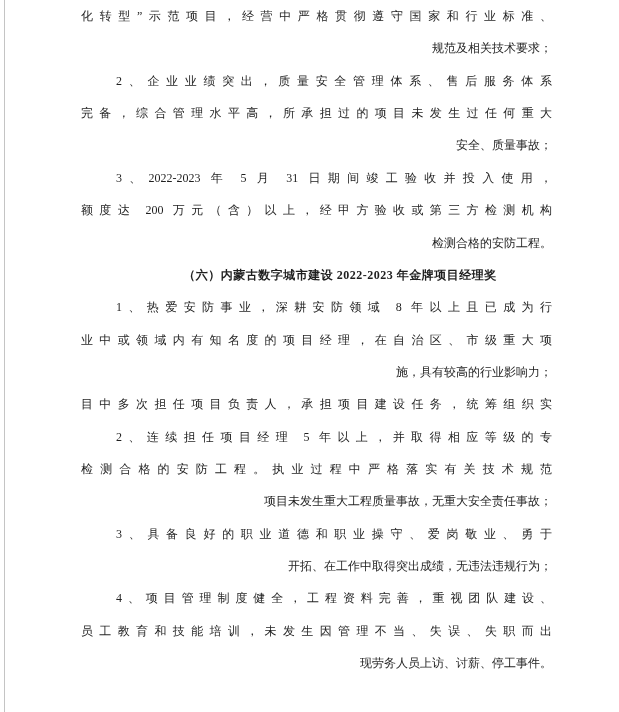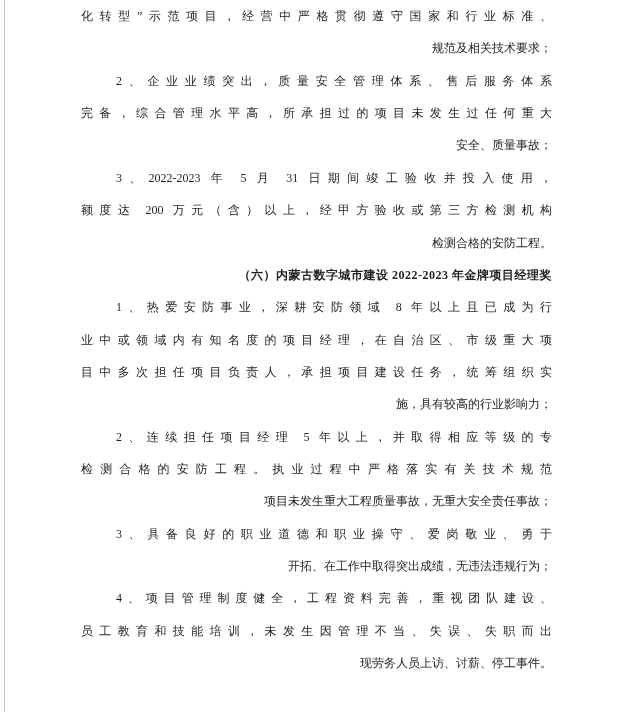--- a/index.html
+++ b/index.html
@@ -56,21 +56,21 @@
   .l {
     text-align: right;
   }
   
   .i {
     padding-left: 35px;
   }
   
   .h {
     font-weight: bold;
-    text-align: right;
+    text-align: center;
     padding-left: 47px;
     letter-spacing: 0.5px;
   }
 </style>
 </head>
 <body>
 
 <div class="page">
   <div class="left-edge"></div>
   <div class="doc">
@@ -78,22 +78,22 @@
     <div class="line l">规范及相关技术要求；</div>
     <div class="line j i">2、企业业绩突出，质量安全管理体系、售后服务体系</div>
     <div class="line j">完备，综合管理水平高，所承担过的项目未发生过任何重大</div>
     <div class="line l">安全、质量事故；</div>
     <div class="line j i">3、2022-2023 年 5 月 31 日期间竣工验收并投入使用，</div>
     <div class="line j">额度达 200 万元（含）以上，经甲方验收或第三方检测机构</div>
     <div class="line l">检测合格的安防工程。</div>
     <div class="line h">（六）内蒙古数字城市建设 2022-2023 年金牌项目经理奖</div>
     <div class="line j i">1、热爱安防事业，深耕安防领域 8 年以上且已成为行</div>
     <div class="line j">业中或领域内有知名度的项目经理，在自治区、市级重大项</div>
+    <div class="line l">施，具有较高的行业影响力；</div>
     <div class="line j">目中多次担任项目负责人，承担项目建设任务，统筹组织实</div>
-    <div class="line l">施，具有较高的行业影响力；</div>
     <div class="line j i">2、连续担任项目经理 5 年以上，并取得相应等级的专</div>
     <div class="line j">检测合格的安防工程。执业过程中严格落实有关技术规范</div>
     <div class="line l">项目未发生重大工程质量事故，无重大安全责任事故；</div>
     <div class="line j i">3、具备良好的职业道德和职业操守、爱岗敬业、勇于</div>
     <div class="line l">开拓、在工作中取得突出成绩，无违法违规行为；</div>
     <div class="line j i">4、项目管理制度健全，工程资料完善，重视团队建设、</div>
     <div class="line j">员工教育和技能培训，未发生因管理不当、失误、失职而出</div>
     <div class="line l">现劳务人员上访、讨薪、停工事件。</div>
   </div>
 </div>

